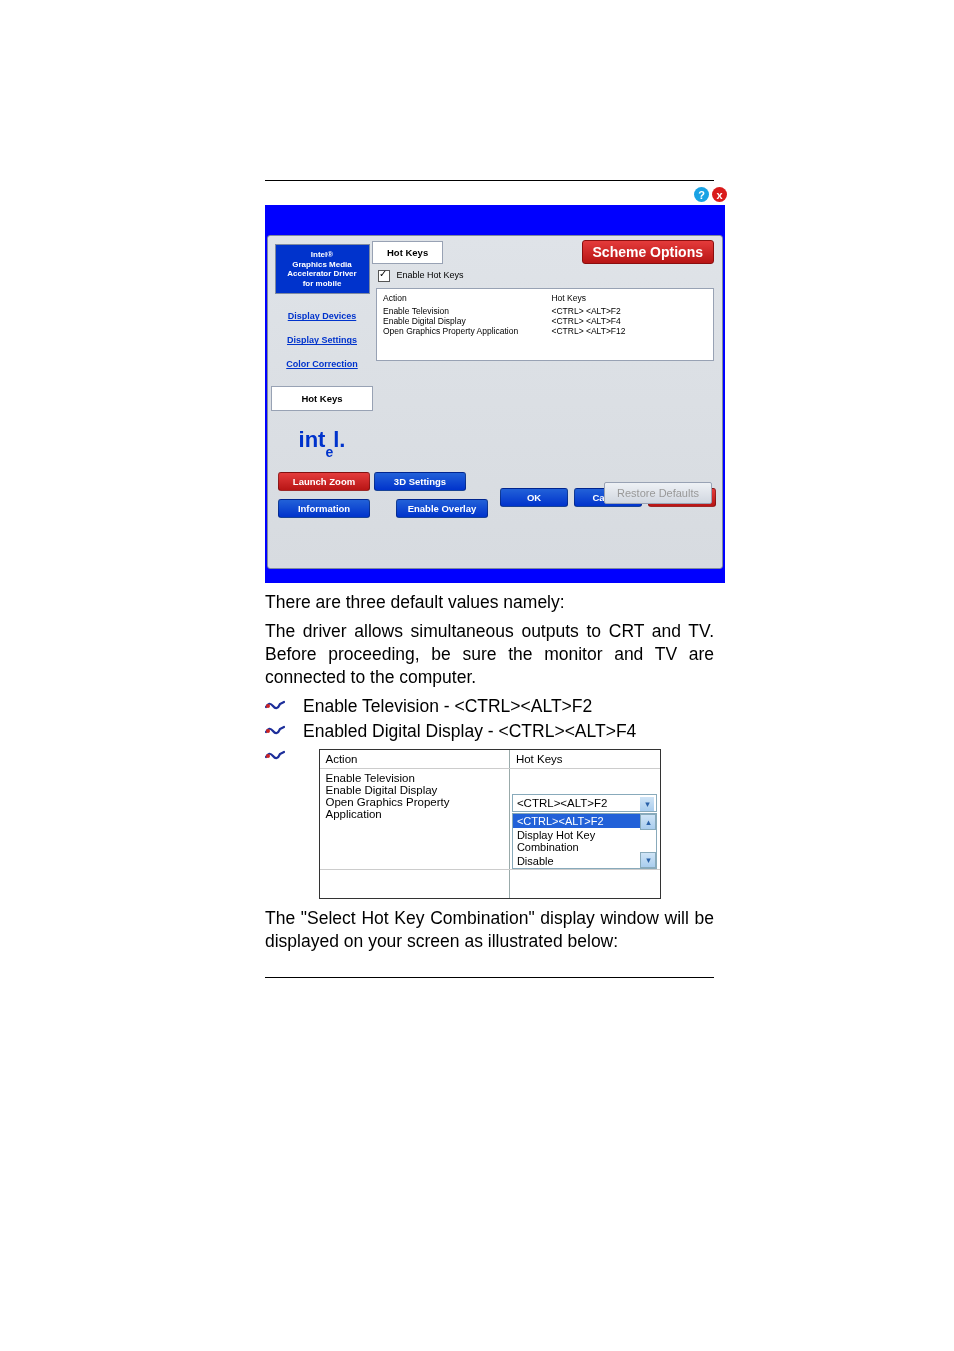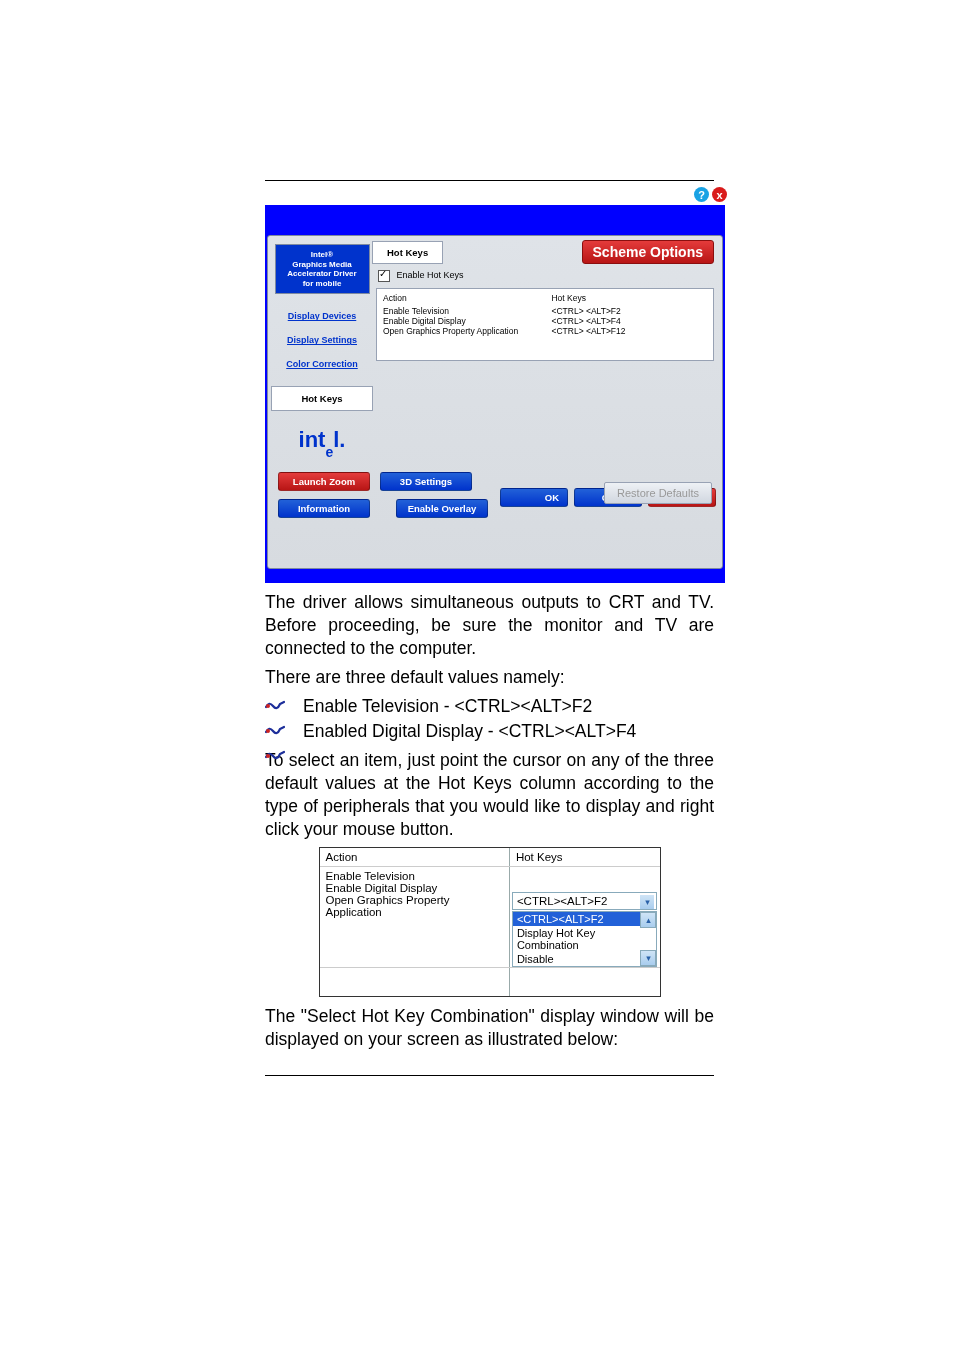--- a/index.html
+++ b/index.html
@@ -213,21 +213,21 @@
   }
   .chip.red { background: linear-gradient(#e43b3b,#b81515); }
   .chip.blue { background: linear-gradient(#2261d8,#0033cc); }
   .chip-row2 { margin-top: 4px; }
   .right-btns {
     margin-left: auto;
     display: flex;
     gap: 6px;
     margin-top: 6px;
   }
-  .right-btns .chip { min-width: 50px; text-align: right; }
+  .right-btns .chip { min-width: 50px; }
   p.body-text {
     margin: 6px 0;
     text-align: justify;
     line-height: 1.32;
   }
   ul.bullets {
     list-style: none;
     padding: 0;
     margin: 4px 0 4px 0;
   }
@@ -351,40 +351,40 @@
             <div class="hk-row">
               <div class="hk-col1">Open Graphics Property Application</div>
               <div class="hk-col2">&lt;CTRL&gt; &lt;ALT&gt;F12</div>
             </div>
           </div>
           <div class="restore-btn">Restore Defaults</div>
         </div>
       </div>
       <div class="fig1-bottom">
         <div style="display:flex;flex-direction:column;gap:4px;">
-          <div style="display:flex;gap:10px;">
+          <div style="display:flex;gap:4px;">
             <div class="chip red">Launch Zoom</div>
             <div class="chip blue">3D Settings</div>
           </div>
           <div style="display:flex;gap:26px;" class="chip-row2">
             <div class="chip blue">Information</div>
             <div class="chip blue">Enable Overlay</div>
           </div>
         </div>
         <div class="right-btns">
           <div class="chip blue">OK</div>
           <div class="chip blue">Cancel</div>
           <div class="chip red">Apply</div>
         </div>
       </div>
     </div>
   </div>
 
+  <p class="body-text" style="text-align:left;">There are three default values namely:</p>
   <p class="body-text">The driver allows simultaneous outputs to CRT and TV.  Before proceeding, be sure the monitor and TV are connected to the computer.</p>
-  <p class="body-text" style="text-align:left;">There are three default values namely:</p>
 
   <ul class="bullets">
     <li>
       <svg class="bullet-icon" width="20" height="12" viewBox="0 0 20 12">
           <path d="M1 8 Q4 2 8 7 Q12 12 15 5 L19 3" stroke="#1c2e9a" stroke-width="2.2" fill="none" stroke-linecap="round"></path>
           <circle cx="3" cy="7" r="2" fill="#c22"></circle>
         </svg>
       <span>Enable Television - &lt;CTRL&gt;&lt;ALT&gt;F2</span>
     </li>
     <li>
@@ -395,21 +395,20 @@
       <span>Enabled Digital Display - &lt;CTRL&gt;&lt;ALT&gt;F4</span>
     </li>
     <li>
       <svg class="bullet-icon" width="20" height="12" viewBox="0 0 20 12">
           <path d="M1 8 Q4 2 8 7 Q12 12 15 5 L19 3" stroke="#1c2e9a" stroke-width="2.2" fill="none" stroke-linecap="round"></path>
           <circle cx="3" cy="7" r="2" fill="#c22"></circle>
         </svg>
     </li>
   </ul>
 
-  <p class="body-text">To select an item, just point the cursor on any of the three default values at the Hot Keys column according to the type of peripherals that you would like to display and right click your mouse button.</p>
 
   <div class="fig2">
     <div class="row" style="border-bottom:1px solid #ccc;">
       <div class="c1">Action</div>
       <div class="c2">Hot Keys</div>
     </div>
     <div class="row">
       <div class="c1" style="padding-bottom:0;">
         <div>Enable Television</div>
         <div>Enable Digital Display</div>

